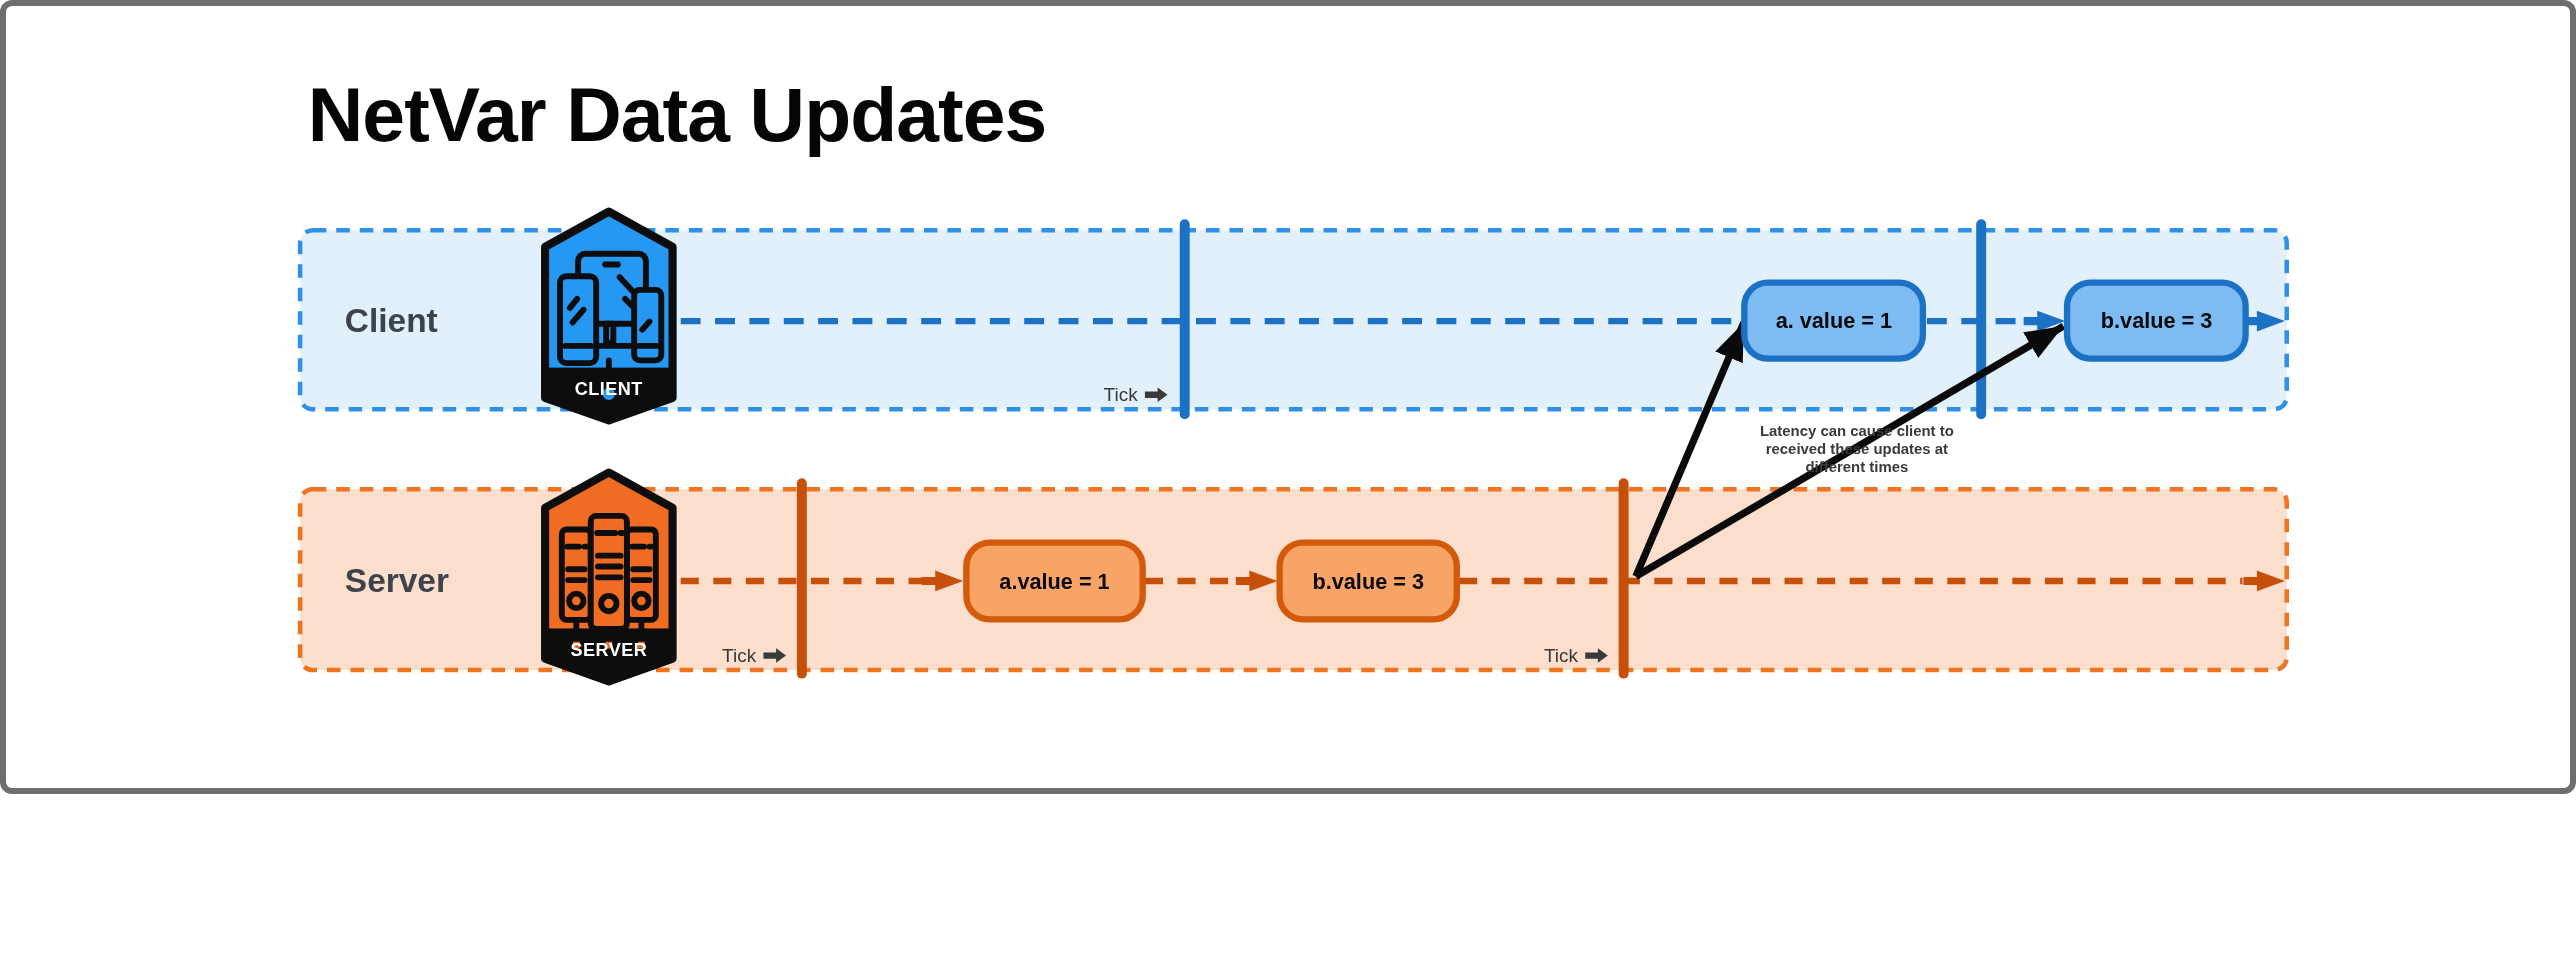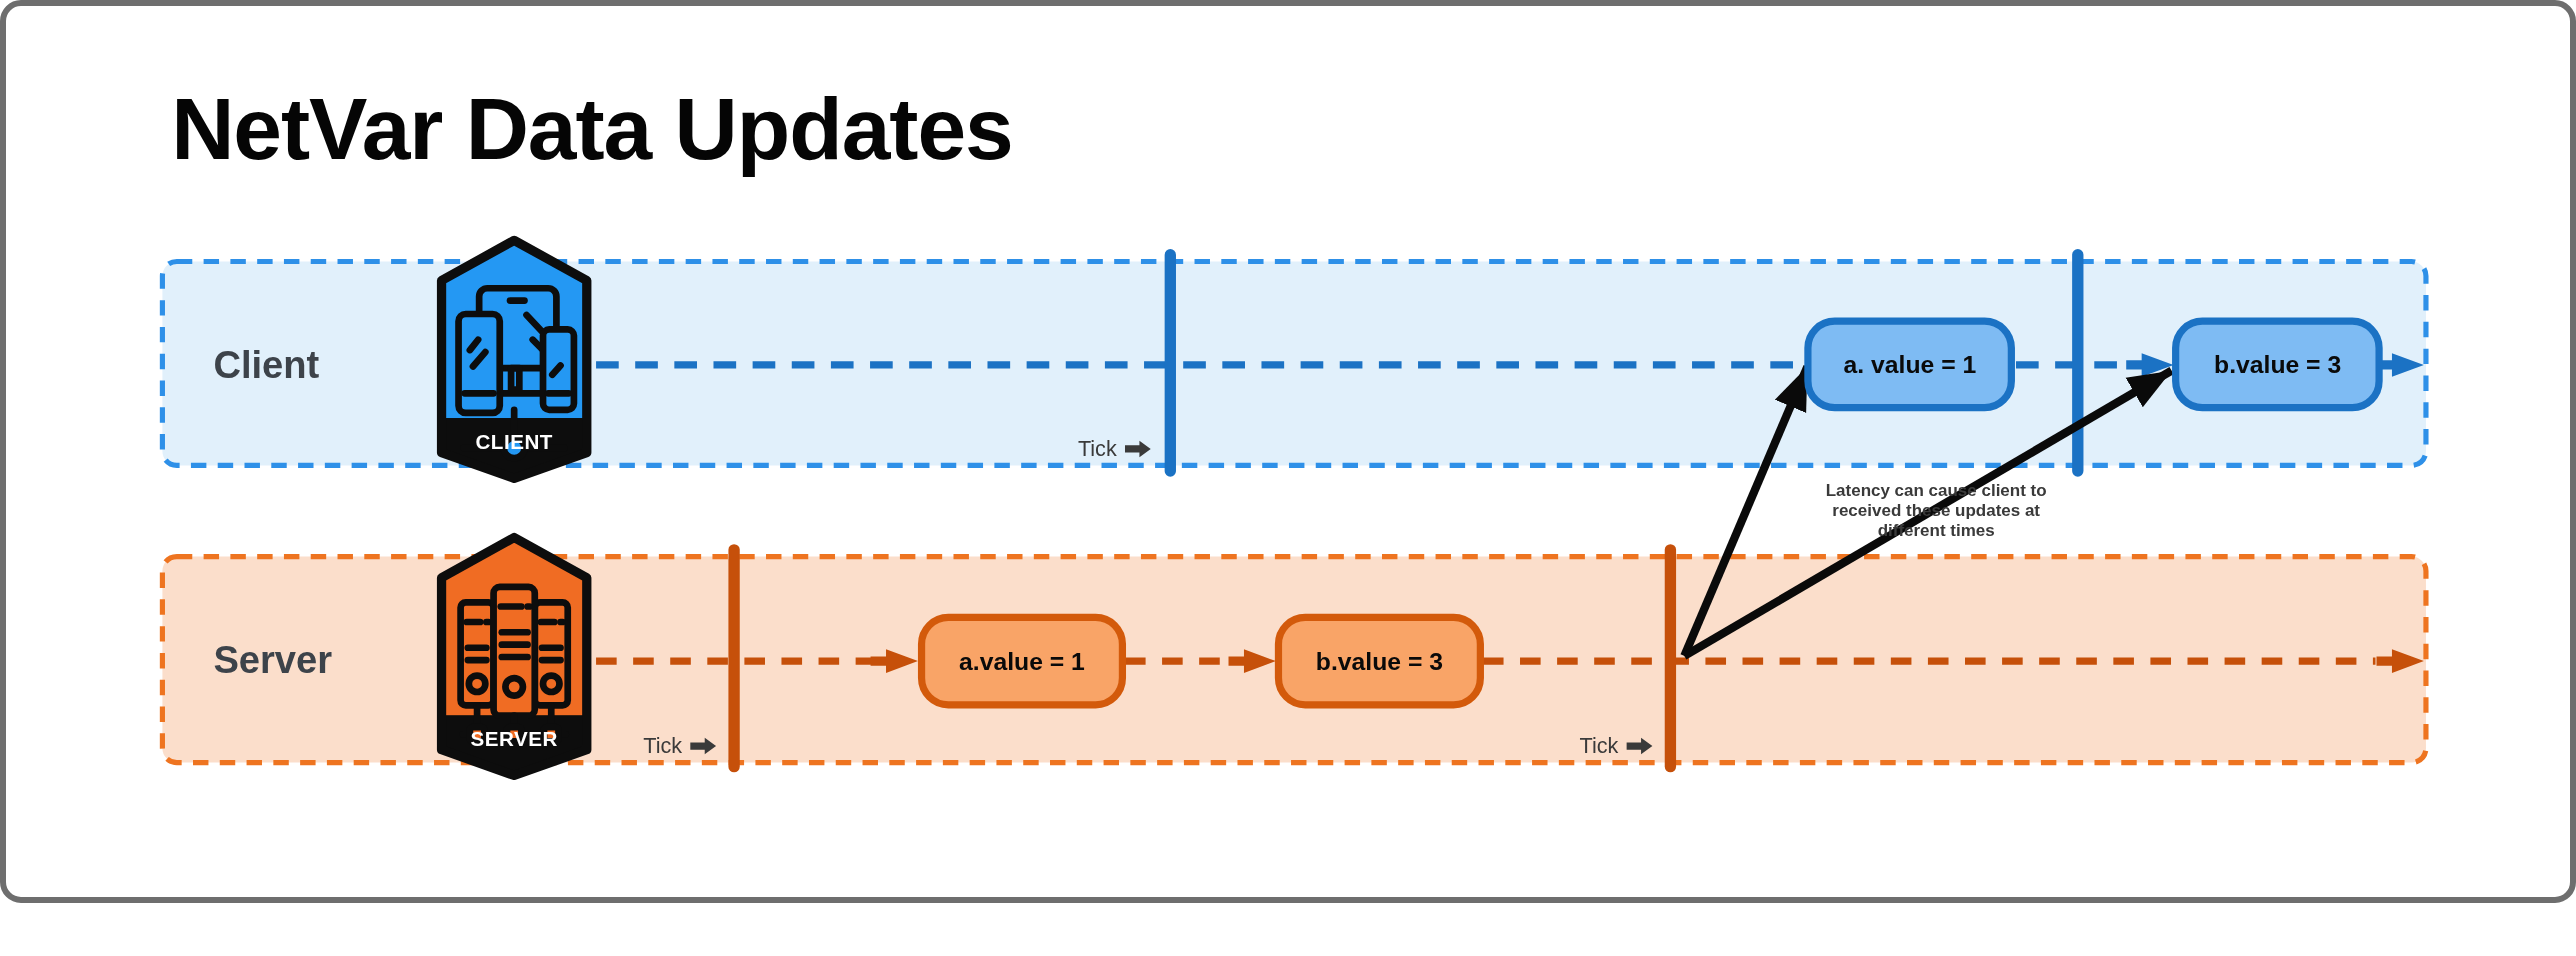--- a/index.html
+++ b/index.html
@@ -1,22 +1,22 @@
 <!DOCTYPE html>
 <html style="--frame-border: #6E6E6E; --canvas-bg: #FFFFFF; --title-color: #050505; --label-color: #3D434A; --tick-label-color: #3A3A3A; --annotation-color: #3A3A3A; --arrow-black: #0A0A0A; --client-accent: #1B72C4; --client-border-dash: #2E90E8; --client-lane-fill: #E1F0FB; --client-box-fill: #7EBBF3; --client-hex-fill: #2498F3; --server-accent: #C6500A; --server-border-dash: #EE7420; --server-lane-fill: #FBDECB; --server-box-fill: #F9A467; --server-box-border: #D35A0B; --server-hex-fill: #F06C23; --hex-band-color: #0D0D0D; --badge-text-color: #FFFFFF;font-size:8.9px"><head>
 <meta charset="utf-8">
 <style>
   html,body{margin:0;padding:0;background:#fff;}
   .frame{
     position:relative;
-    width:2576px;height:903px;
+    width:2576px;height:794px;
     box-sizing:border-box;
     background:var(--canvas-bg,#fff);
     border:6px solid var(--frame-border,#6E6E6E);
-    border-radius:21px;
+    border-radius:12px;
     overflow:hidden;
     font-family:"Liberation Sans",sans-serif;
   }
   svg{display:block;width:100%;height:100%;}
   text{font-family:"Liberation Sans",sans-serif;}
   .title{font-size:170px;font-weight:bold;fill:var(--title-color,#050505);letter-spacing:-2px;}
   .lane-label{font-size:74px;font-weight:bold;fill:var(--label-color,#3D434A);}
   .c-lane{fill:var(--client-lane-fill);stroke:var(--client-border-dash);stroke-width:10;stroke-dasharray:30 22;}
   .s-lane{fill:var(--server-lane-fill);stroke:var(--server-border-dash);stroke-width:10;stroke-dasharray:30 22;}
   .c-line{stroke:var(--client-accent);stroke-width:14;stroke-dasharray:44 32;fill:none;}

